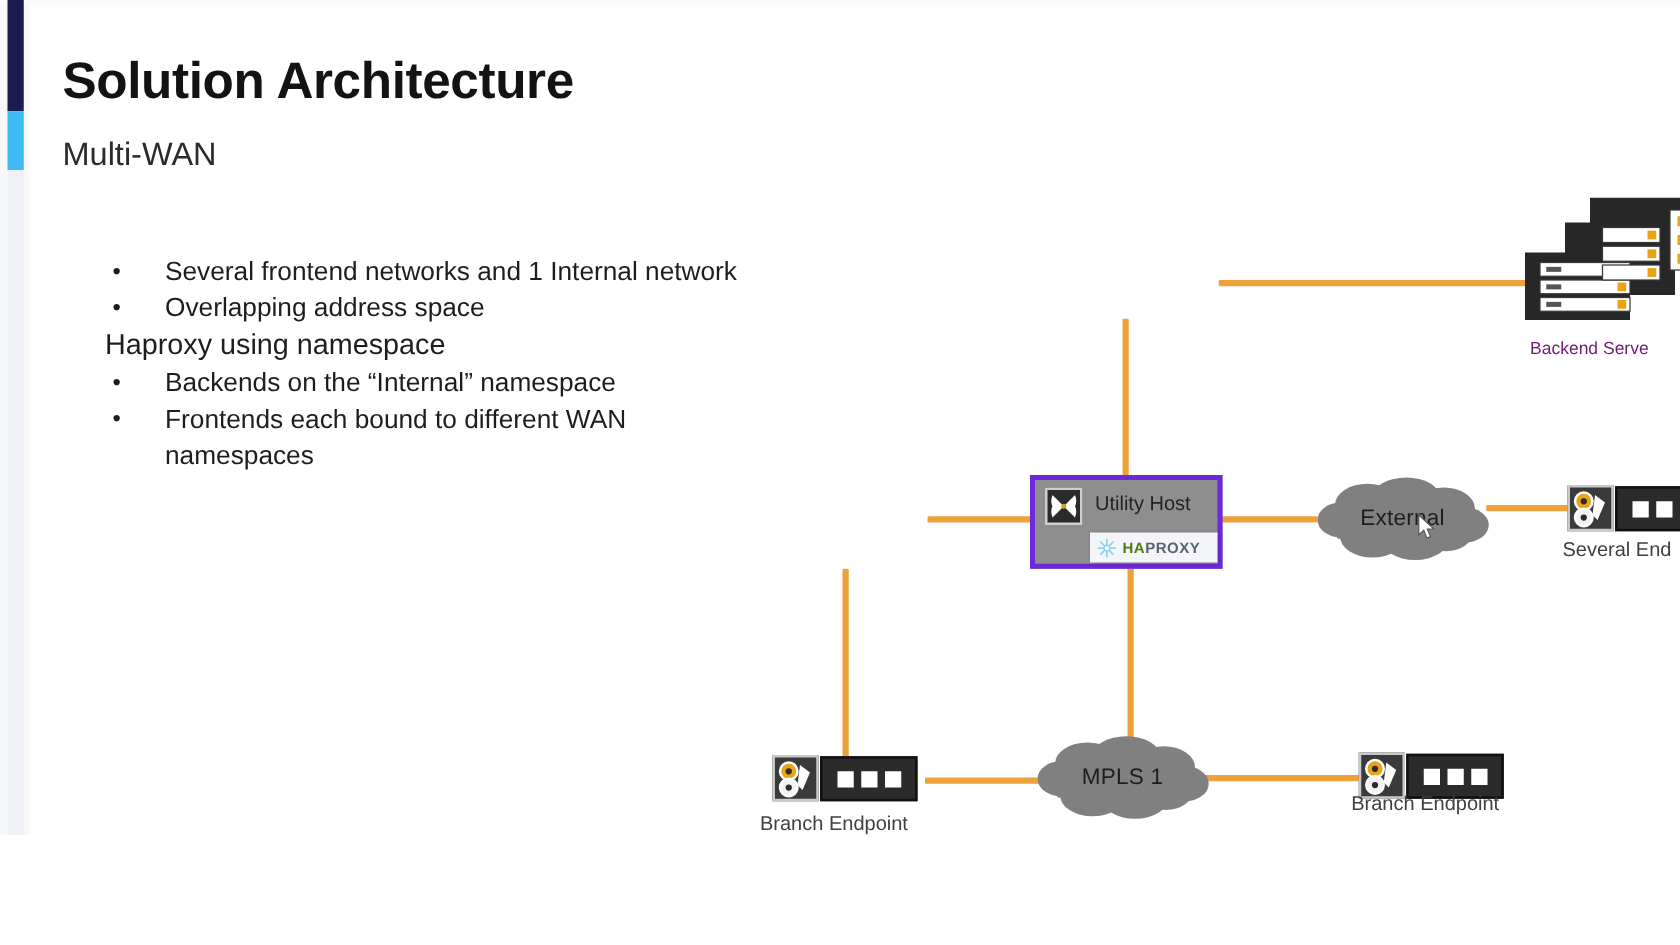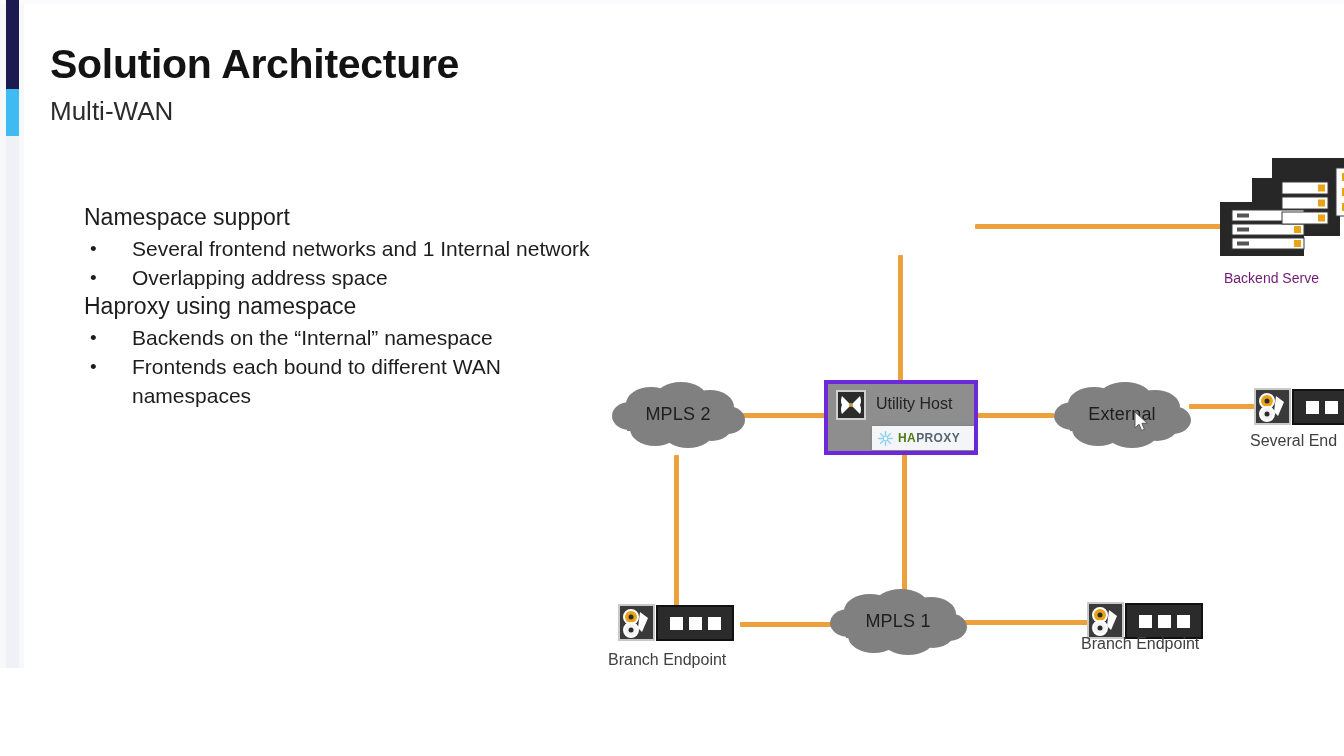--- a/index.html
+++ b/index.html
@@ -54,21 +54,21 @@
     position: absolute;
     left: 50px; top: 41px;
     font-size: 41px;
     font-weight: bold;
     color: #131313;
     letter-spacing: -0.3px;
     white-space: nowrap;
   }
   #page-subtitle {
     position: absolute;
-    left: 50px; top: 96px;
+    left: 50px; top: 108px;
     font-size: 26px;
     font-weight: normal;
     color: #2b2b2b;
     white-space: nowrap;
   }
 
   
   #bullets {
     position: absolute;
     left: 84px; top: 203px;
@@ -238,21 +238,20 @@
   <div class="frame-left-gutter"></div>
   <div class="frame-top-edge"></div>
   <div class="accent-navy"></div>
   <div class="accent-blue"></div>
   <div class="accent-pale"></div>
 
   <div id="page-title">Solution Architecture</div>
   <div id="page-subtitle">Multi-WAN</div>
 
   <div id="bullets">
-    <p class="bl-head">Namespace support</p>
 
     <div class="bl-row">
       <span class="bl-dot">•</span>
       <span class="bl-txt">Several frontend networks and 1 Internal network</span>
     </div>
 
     <div class="bl-row">
       <span class="bl-dot">•</span>
       <span class="bl-txt">Overlapping address space</span>
     </div>
@@ -282,36 +281,20 @@
 
   <div class="link v" style="left:902px; top:453px; height:158px;"></div>
 
   <div class="link v" style="left:674px; top:455px; height:162px;"></div>
 
   <div class="link h" style="left:740px; top:622px; width:92px;"></div>
 
   <div class="link h" style="left:962px; top:620px; width:126px;"></div>
 
 
-  <div class="cloud" style="left:610px; top:381px; width:136px; height:70px;">
-    <svg width="136" height="70" viewBox="0 0 136 70" aria-hidden="true">
-      <g fill="#808080">
-        <ellipse cx="41" cy="23" rx="25" ry="17"></ellipse>
-        <ellipse cx="71" cy="17" rx="26" ry="16"></ellipse>
-        <ellipse cx="100" cy="26" rx="24" ry="17"></ellipse>
-        <ellipse cx="20" cy="35" rx="18" ry="14"></ellipse>
-        <ellipse cx="117" cy="39" rx="18" ry="14"></ellipse>
-        <ellipse cx="45" cy="48" rx="25" ry="17"></ellipse>
-        <ellipse cx="78" cy="50" rx="26" ry="17"></ellipse>
-        <ellipse cx="102" cy="45" rx="20" ry="15"></ellipse>
-        <rect x="17" y="23" width="102" height="27"></rect>
-      </g>
-    </svg>
-    <span class="cloud-label">MPLS 2</span>
-  </div>
 
   <div class="cloud" style="left:1052px; top:381px; width:140px; height:70px;">
     <svg width="140" height="70" viewBox="0 0 140 70" aria-hidden="true">
       <g fill="#808080">
         <ellipse cx="42" cy="23" rx="26" ry="17"></ellipse>
         <ellipse cx="73" cy="17" rx="27" ry="16"></ellipse>
         <ellipse cx="103" cy="26" rx="25" ry="17"></ellipse>
         <ellipse cx="21" cy="35" rx="19" ry="14"></ellipse>
         <ellipse cx="120" cy="39" rx="19" ry="14"></ellipse>
         <ellipse cx="46" cy="48" rx="26" ry="17"></ellipse>

